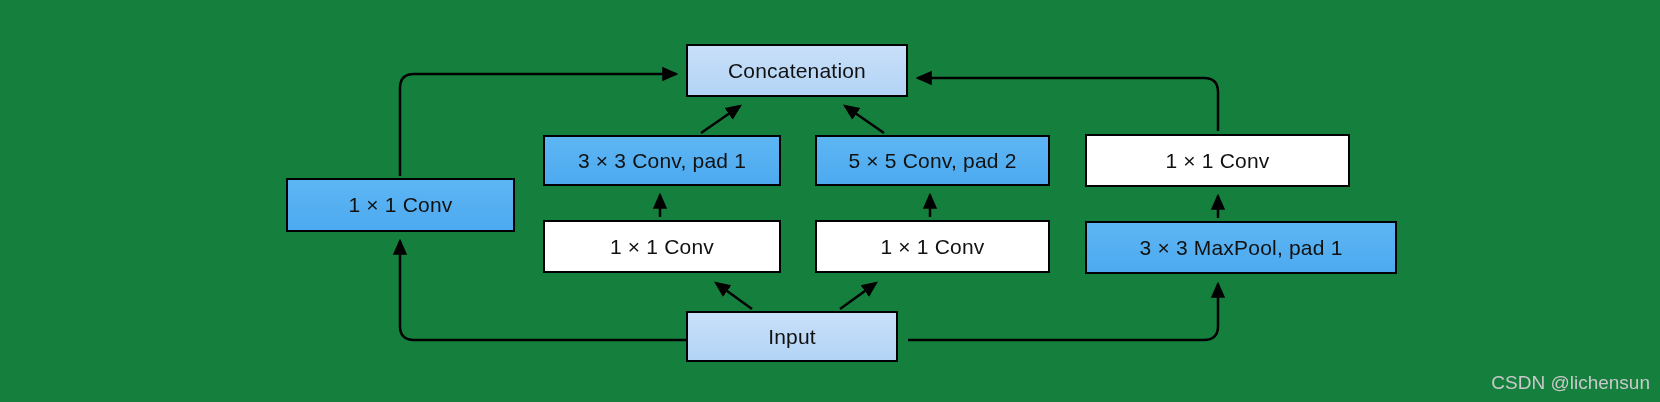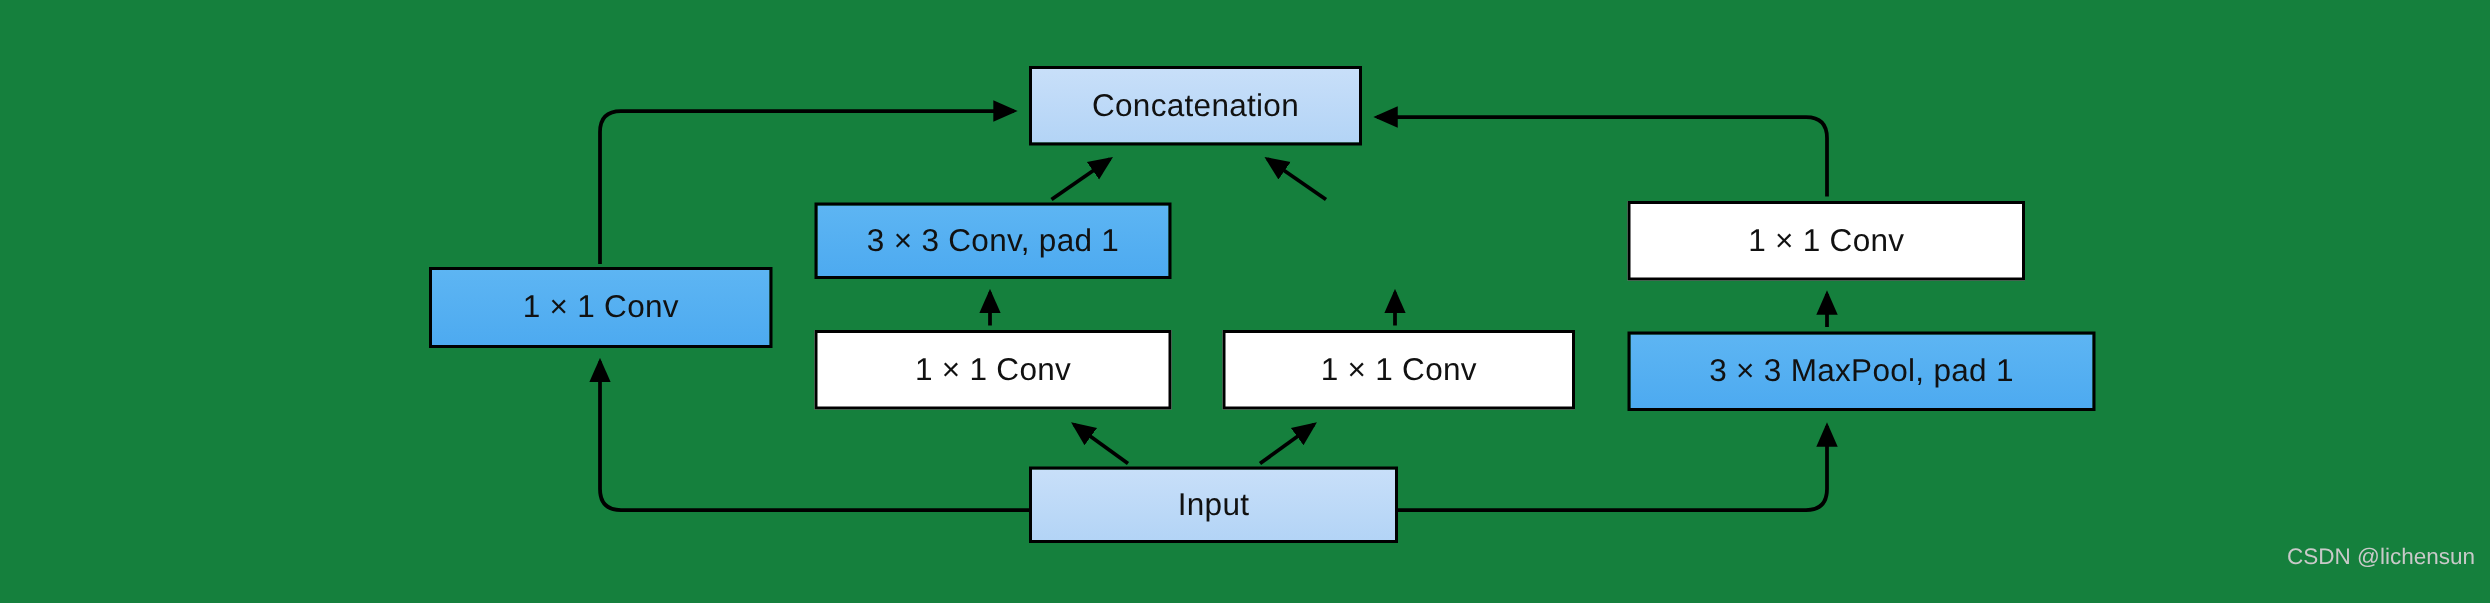--- a/index.html
+++ b/index.html
@@ -27,22 +27,22 @@
     color: #111111;
     letter-spacing: 0.2px;
     white-space: nowrap;
   }
   .fill-light { background: linear-gradient(180deg, #c8dff9 0%, #b3d4f6 100%); }
   .fill-blue  { background: linear-gradient(180deg, #5db5f3 0%, #4daaf0 100%); }
   .fill-white { background: #ffffff; }
   .watermark {
     position: absolute;
     right: 10px;
-    bottom: 22px;
-    font-size: 15px;
+    bottom: 8px;
+    font-size: 19px;
     color: #c9c9c9;
   }
 </style>
 </head>
 <body>
 
 <div class="canvas">
 
   <svg class="edges-layer" width="1660" height="402" viewBox="0 0 1660 402" xmlns="http://www.w3.org/2000/svg">
     <defs>
@@ -73,28 +73,29 @@
       <path d="M 1218 218 L 1218 196" marker-end="url(#arrow)"></path>
 
       <path d="M 1218 131 L 1218 92 Q 1218 78 1204 78 L 918 78" marker-end="url(#arrow)"></path>
     </g>
   </svg>
 
   <div class="node fill-light" style="left:686px; top:44px; width:222px; height:53px">Concatenation</div>
 
   <div class="node fill-blue" style="left:543px; top:135px; width:238px; height:51px">3 × 3 Conv, pad 1</div>
 
+  <div class="node fill-blue" style="left:815px; top:135px; width:235px; height:51px">5 × 5 Conv, pad 2</div>
 
   <div class="node fill-white" style="left:1085px; top:134px; width:265px; height:53px">1 × 1 Conv</div>
 
   <div class="node fill-blue" style="left:286px; top:178px; width:229px; height:54px">1 × 1 Conv</div>
 
   <div class="node fill-white" style="left:543px; top:220px; width:238px; height:53px">1 × 1 Conv</div>
 
   <div class="node fill-white" style="left:815px; top:220px; width:235px; height:53px">1 × 1 Conv</div>
 
   <div class="node fill-blue" style="left:1085px; top:221px; width:312px; height:53px">3 × 3 MaxPool, pad 1</div>
 
-  <div class="node fill-light" style="left:686px; top:311px; width:246px; height:51px">Input</div>
+  <div class="node fill-light" style="left:686px; top:311px; width:212px; height:51px">Input</div>
 
   <div class="watermark">CSDN @lichensun</div>
 
 </div>
 
 </body></html>

